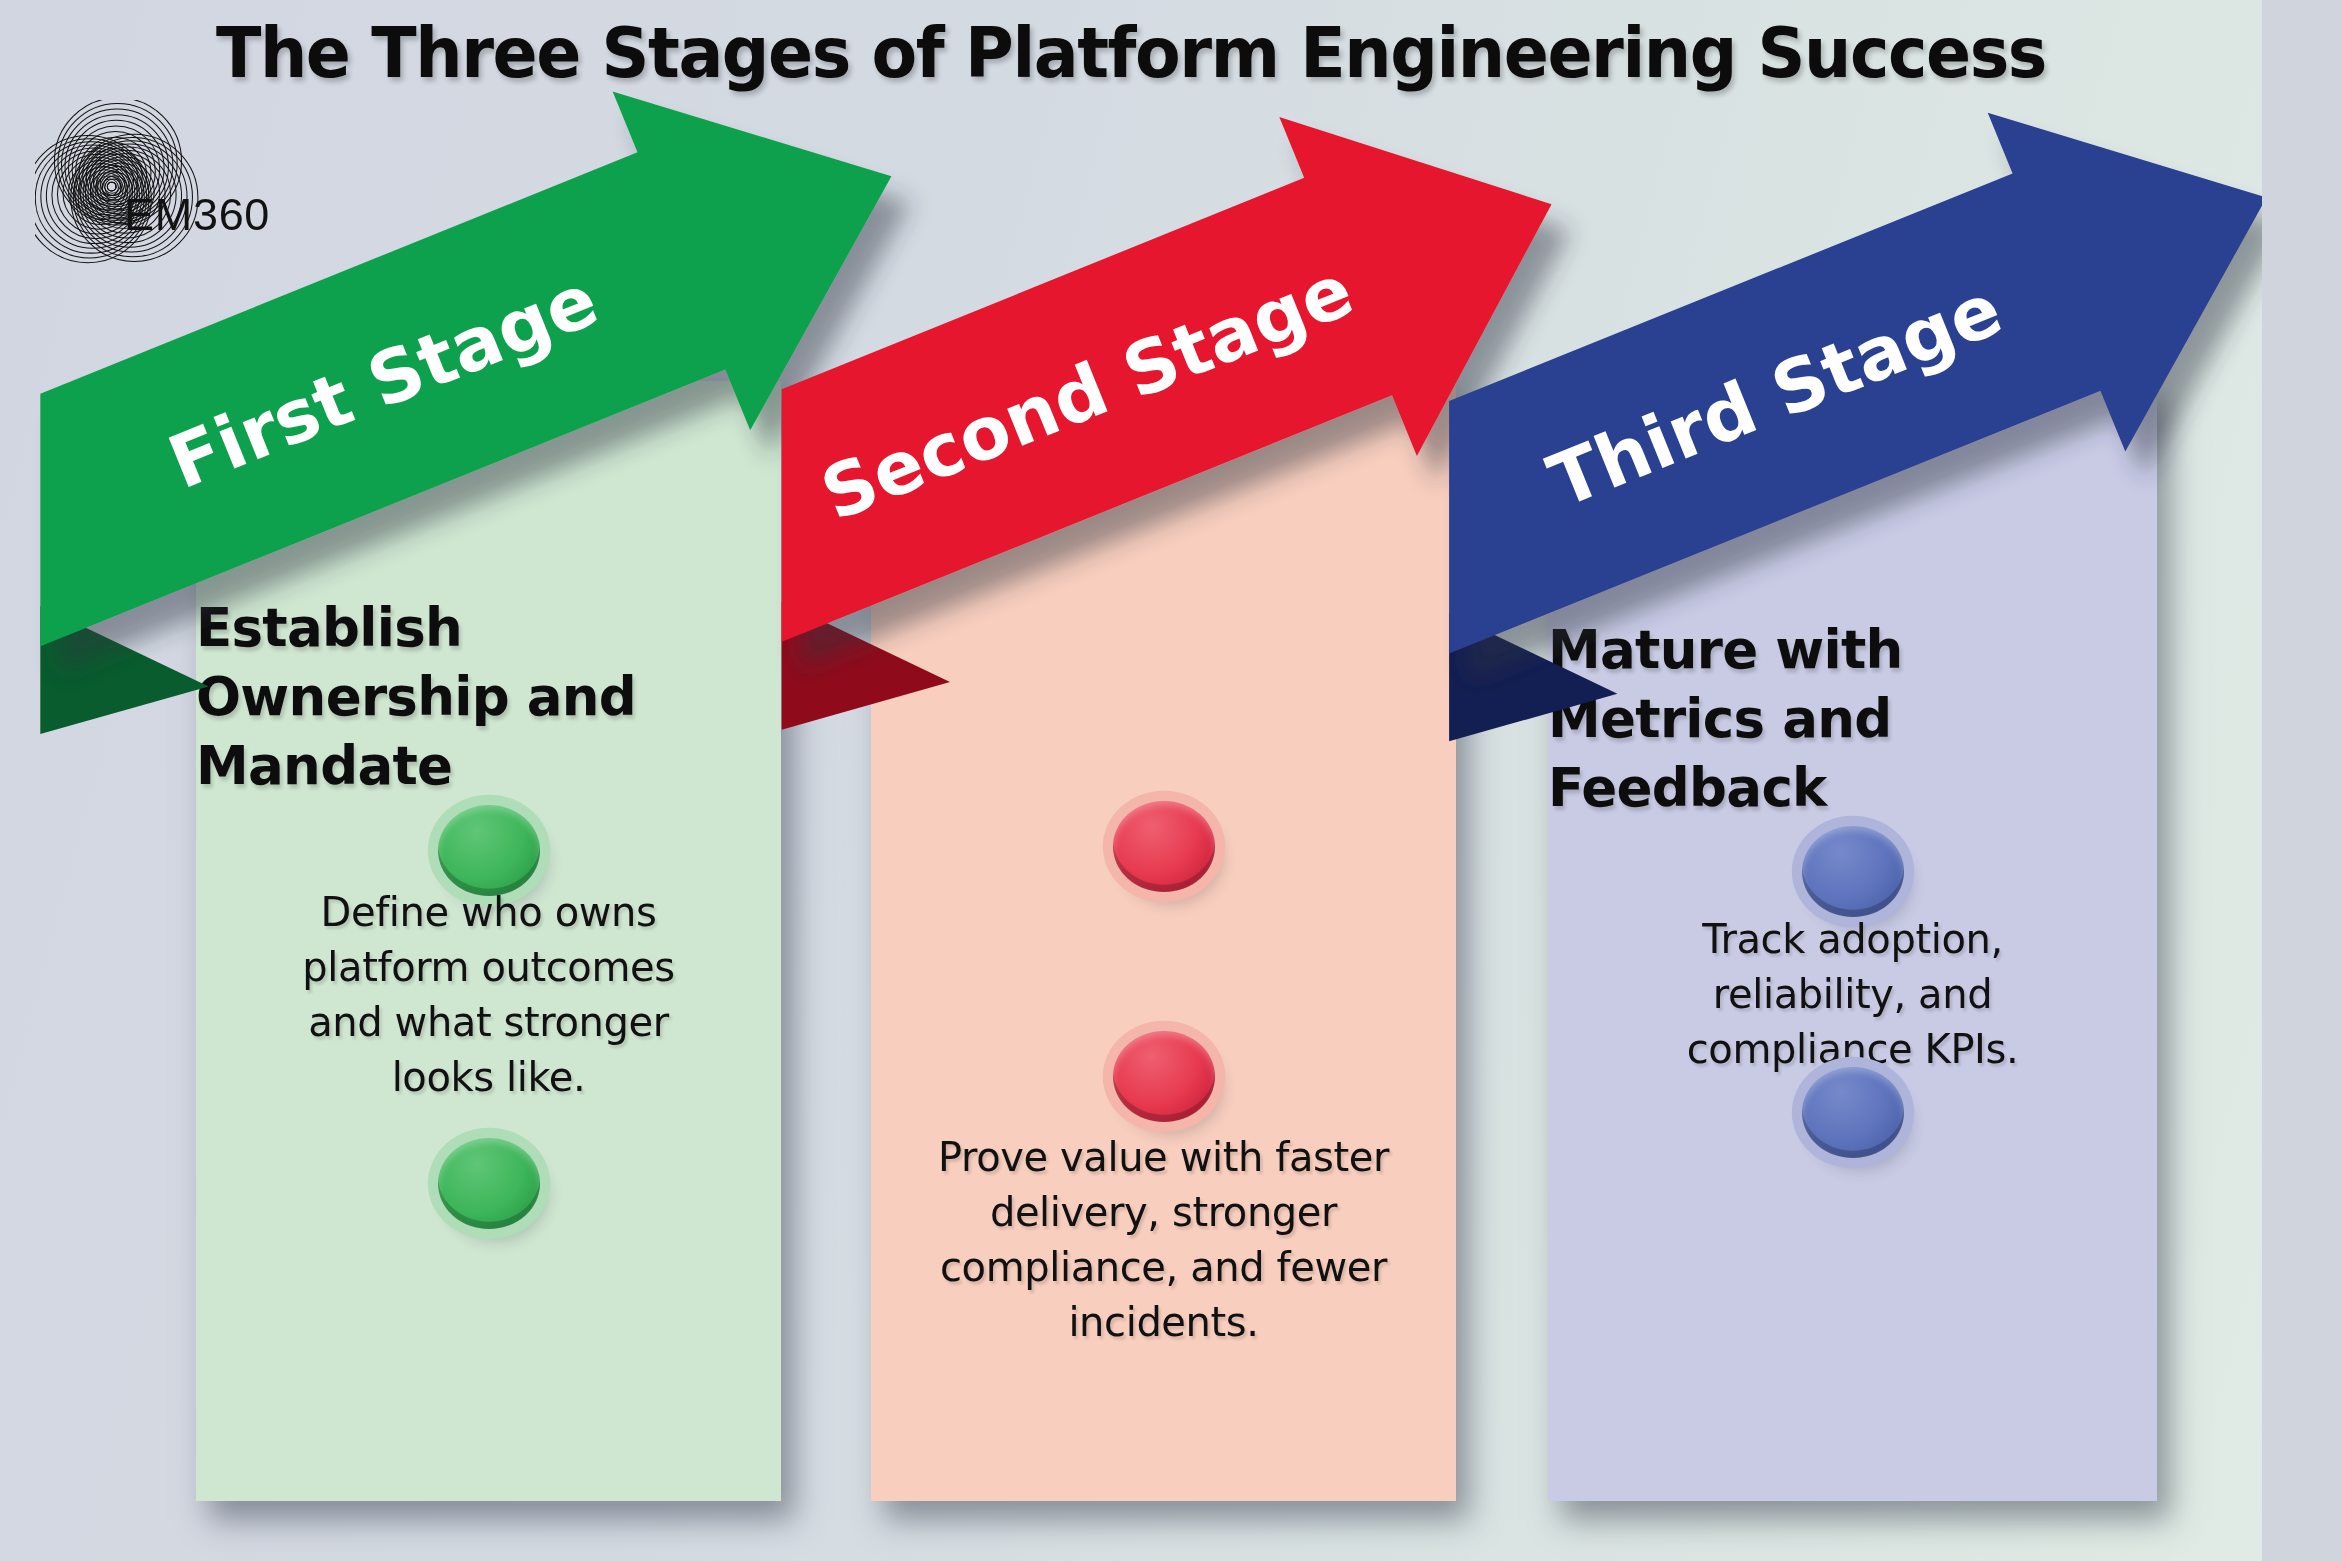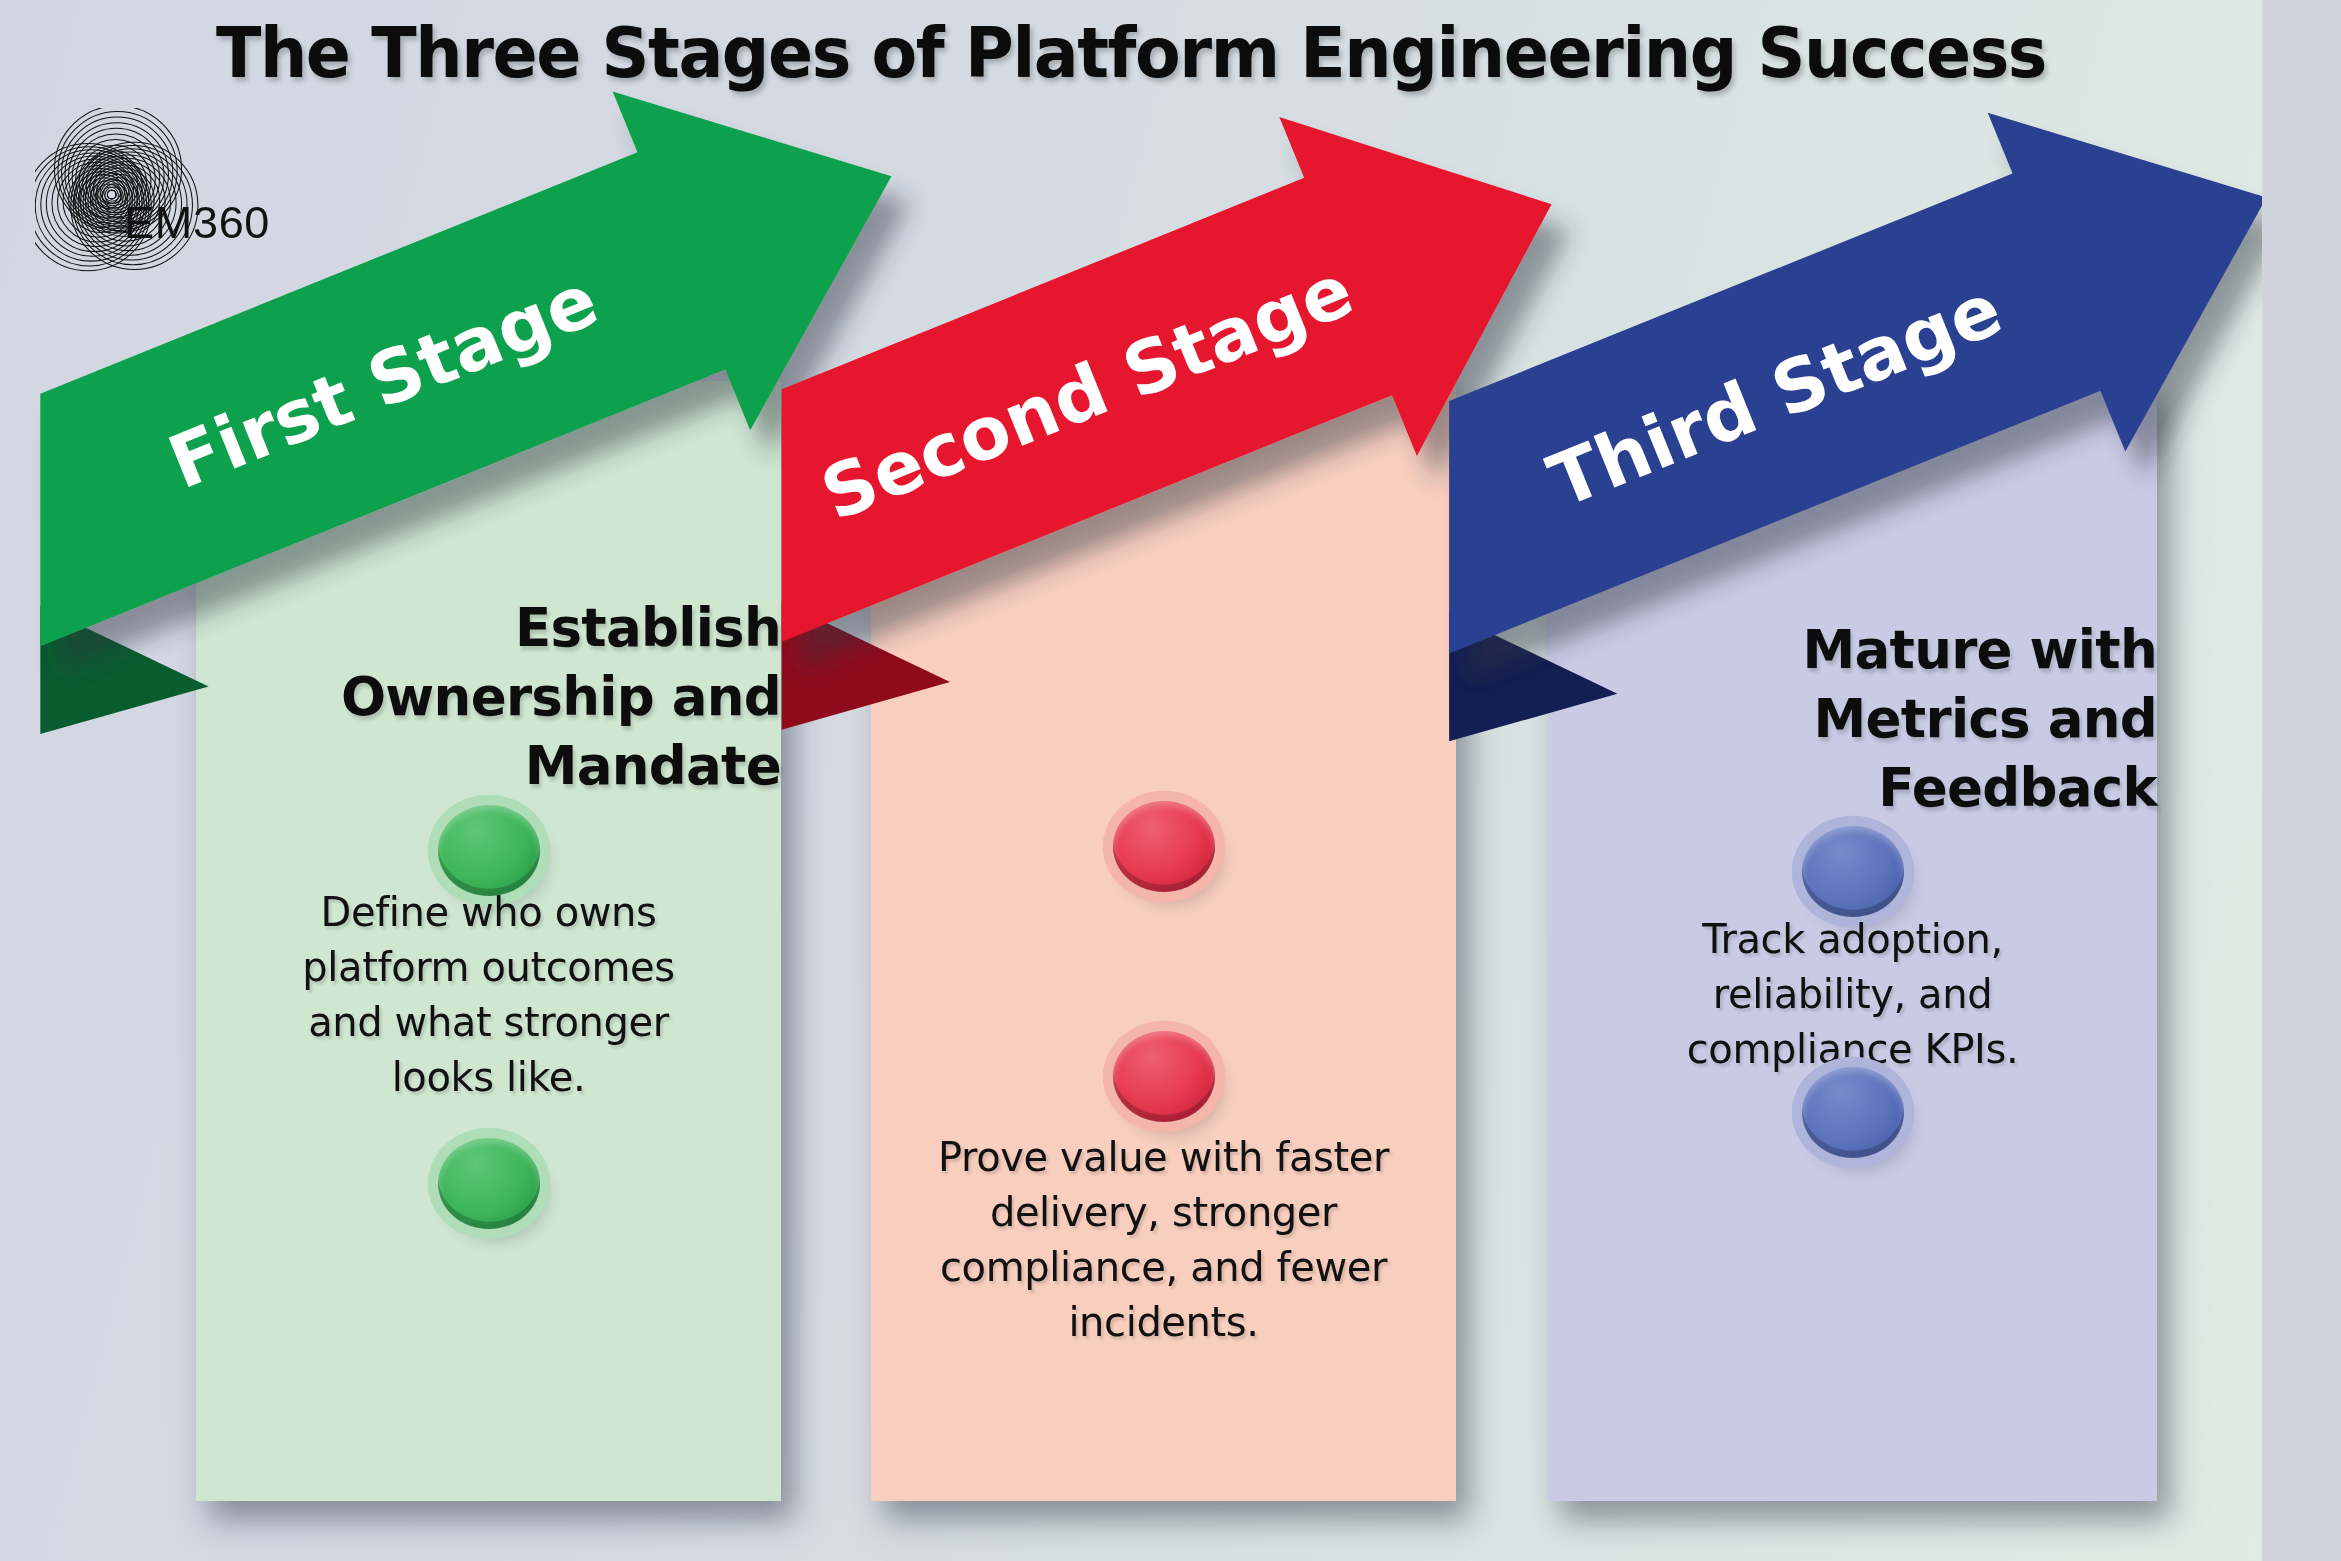--- a/index.html
+++ b/index.html
@@ -10,36 +10,36 @@
   }
   
   .page-title{
     position:absolute;top:13px;left:0;width:100%;text-align:center;
     font-size:70px;font-weight:800;letter-spacing:-1.5px;line-height:81px;
     transform:scaleX(.95);color:#0c0c0c;
     text-shadow:2.9px 4.4px 5.1px rgba(0,0,0,.22);
     white-space:nowrap;
   }
   
-  .logo{position:absolute;left:35px;top:108px;width:293px;height:176px;}
+  .logo{position:absolute;left:35px;top:100px;width:293px;height:176px;}
   .logo svg{position:absolute;left:0;top:0;}
   .logo-text{
     position:absolute;left:89px;top:89px;font-size:45px;font-weight:400;
     letter-spacing:0.7px;color:#121212;font-family:"Liberation Sans",sans-serif;
   }
   
   .panel{
     position:absolute;top:381px;height:1120px;background:var(--panel);
     box-shadow:13px 19px 29px rgba(60,66,82,.50);
   }
   .panel-1{left:196px;width:585px;}
   .panel-2{left:871px;width:585px;}
   .panel-3{left:1548px;width:585px;padding-left:24px;}
   .panel-title{
-    position:absolute;left:0;width:100%;text-align:right;white-space:pre-line;
+    position:absolute;left:0;width:100%;text-align:left;white-space:pre-line;
     font-size:53px;font-weight:700;line-height:69px;letter-spacing:-0.7px;color:#0d0d0d;
     text-shadow:2.2px 3.7px 3.7px rgba(0,0,0,.16);
   }
   .panel-text{
     position:absolute;left:0;width:100%;text-align:center;white-space:pre-line;
     font-size:40px;font-weight:500;line-height:55px;letter-spacing:-0.4px;color:#111;
     text-shadow:2.2px 2.9px 2.9px rgba(0,0,0,.14);
   }
   .bullet{
     position:absolute;left:50%;width:102px;height:91px;margin-left:-51px;border-radius:50%;

